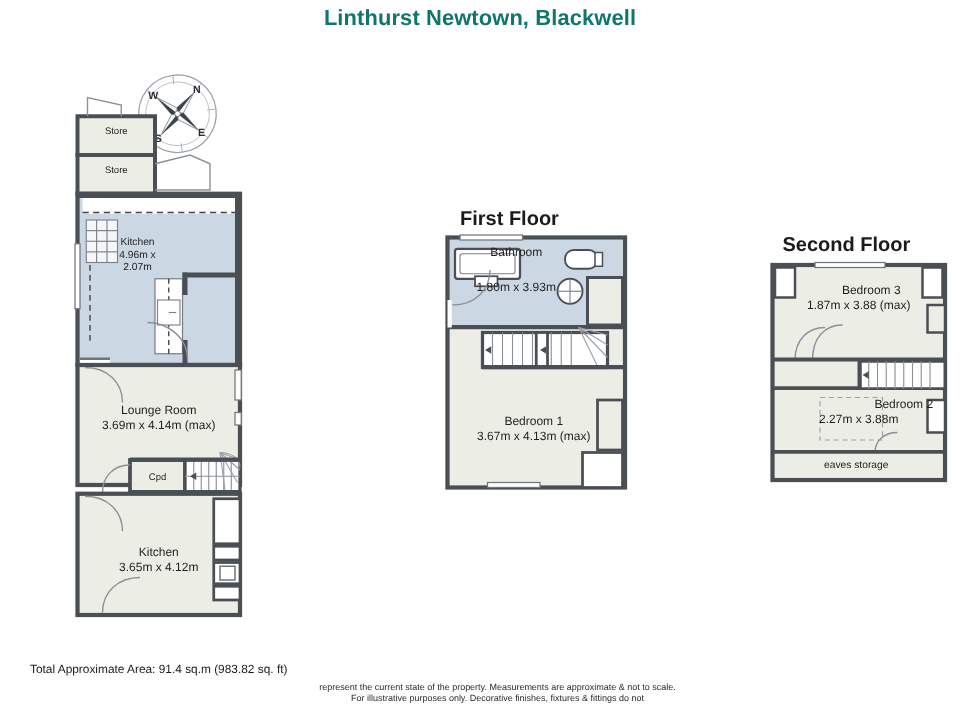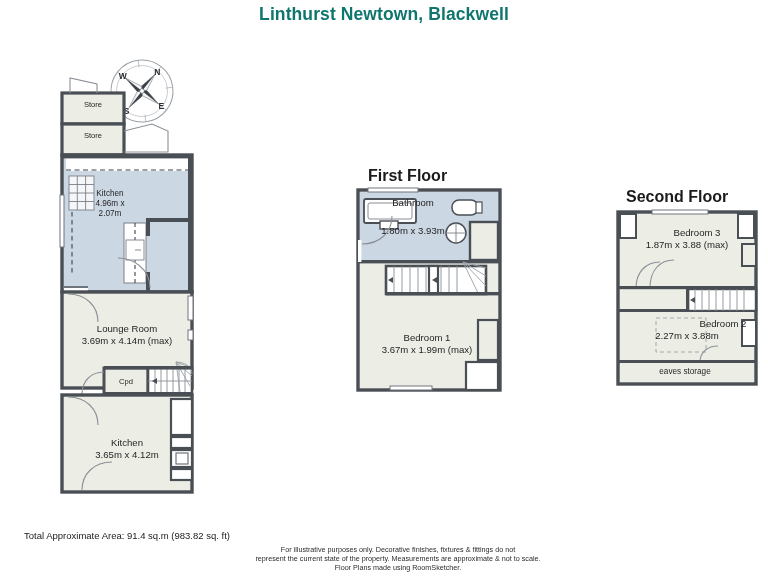--- a/index.html
+++ b/index.html
@@ -310,21 +310,21 @@
 
       <rect x="390" y="386" width="42" height="4" fill="#ffffff" stroke="#6f757c" stroke-width="1"></rect>
 
     </g>
   </svg>
 
   <div class="abs room-label" style="left:358px; top:197px; width:110px;">Bathroom</div>
   <div class="abs room-label" style="left:352px; top:225px; width:122px;">1.80m x 3.93m</div>
 
   <div class="abs room-label" style="left:358px; top:332px; width:138px;">Bedroom 1</div>
-  <div class="abs room-label" style="left:352px; top:344px; width:150px;">3.67m x 1.99m (max)</div>
+  <div class="abs room-label" style="left:352px; top:344px; width:150px;">3.67m x 4.13m (max)</div>
 
   <svg class="plan-svg" width="768" height="576">
     <g>
 
       <rect x="618" y="212" width="138" height="172" fill="#eceee6" stroke="#4a4f55" stroke-width="3.4"></rect>
 
       <rect x="620" y="214" width="134" height="74" fill="#eceee6" stroke="none"></rect>
 
       <rect x="652" y="210" width="56" height="4" fill="#ffffff" stroke="#6f757c" stroke-width="1"></rect>
 
@@ -375,18 +375,17 @@
   <div class="abs room-label" style="left:618px; top:227px; width:158px;">Bedroom 3</div>
   <div class="abs room-label" style="left:612px; top:239px; width:150px;">1.87m x 3.88 (max)</div>
 
   <div class="abs room-label" style="left:618px; top:318px; width:138px;margin-left:36px;">Bedroom 2</div>
   <div class="abs room-label" style="left:614px; top:330px; width:146px;">2.27m x 3.88m</div>
 
   <div class="abs room-label small" style="left:618px; top:367px; width:134px;">eaves storage</div>
 
   <div class="abs" id="total-area">Total Approximate Area: 91.4 sq.m (983.82 sq. ft)</div>
   <div class="abs" id="disclaimer">
+    <div>represent the current state of the property. Measurements are approximate &amp; not to scale.</div>
     <div>For illustrative purposes only. Decorative finishes, fixtures &amp; fittings do not</div>
-    <div>represent the current state of the property. Measurements are approximate &amp; not to scale.</div>
-    <div>Floor Plans made using RoomSketcher.</div>
   </div>
 
 </div>
 
 </body></html>

